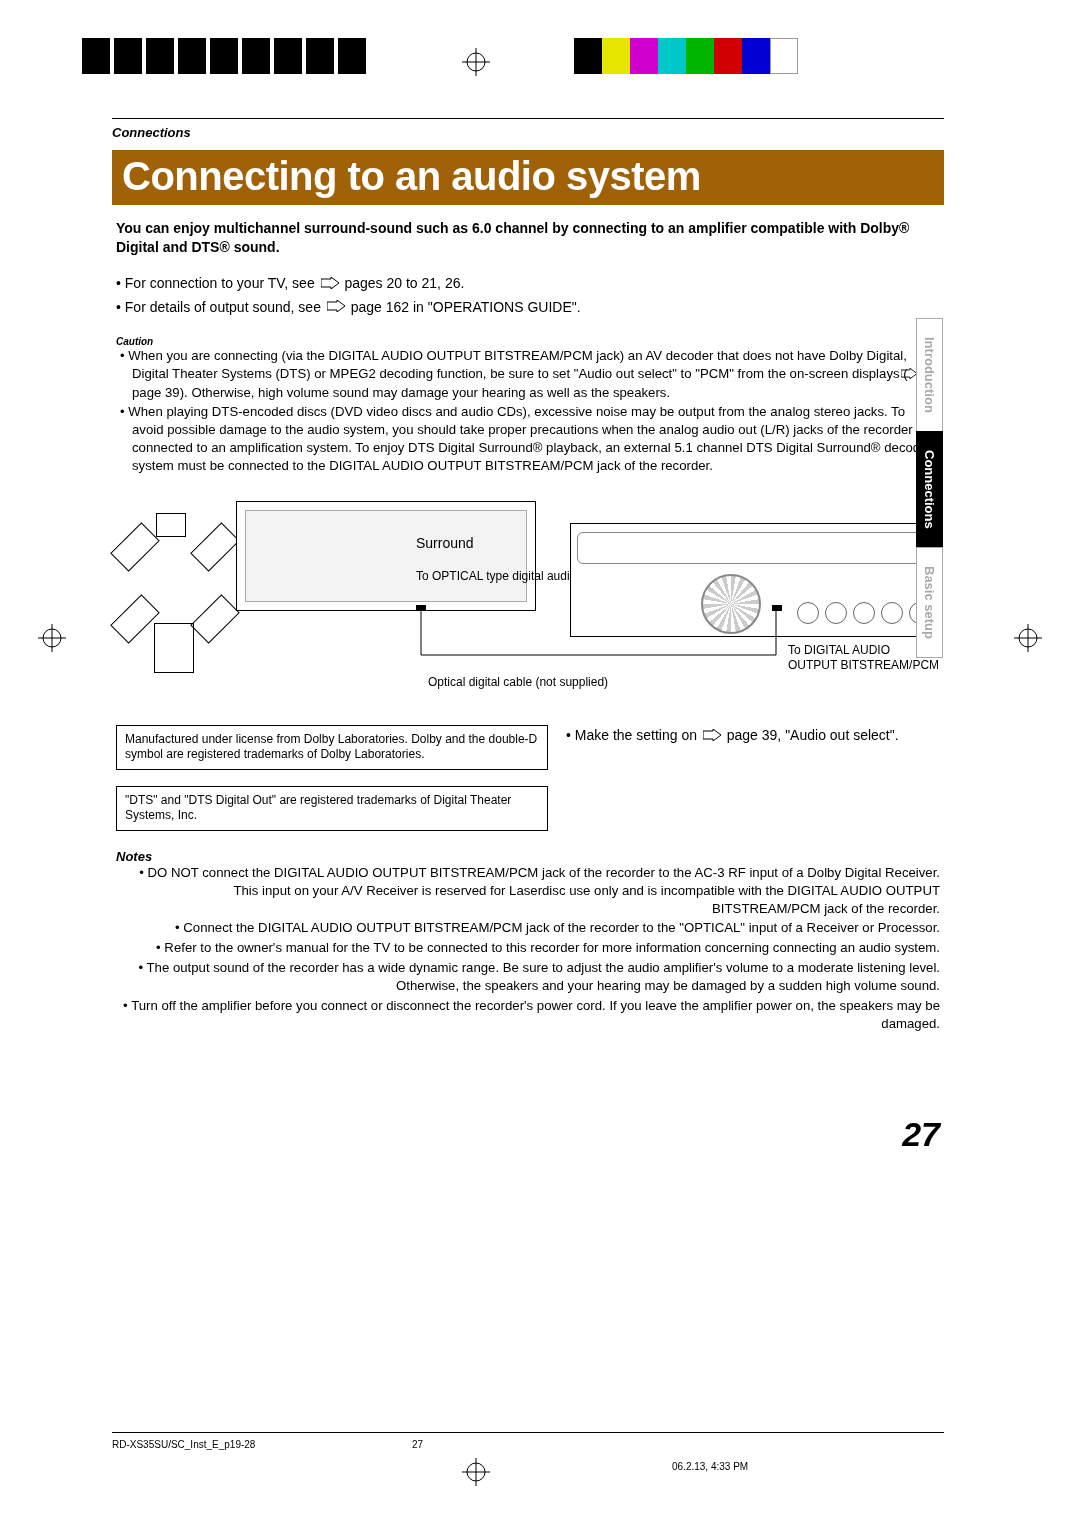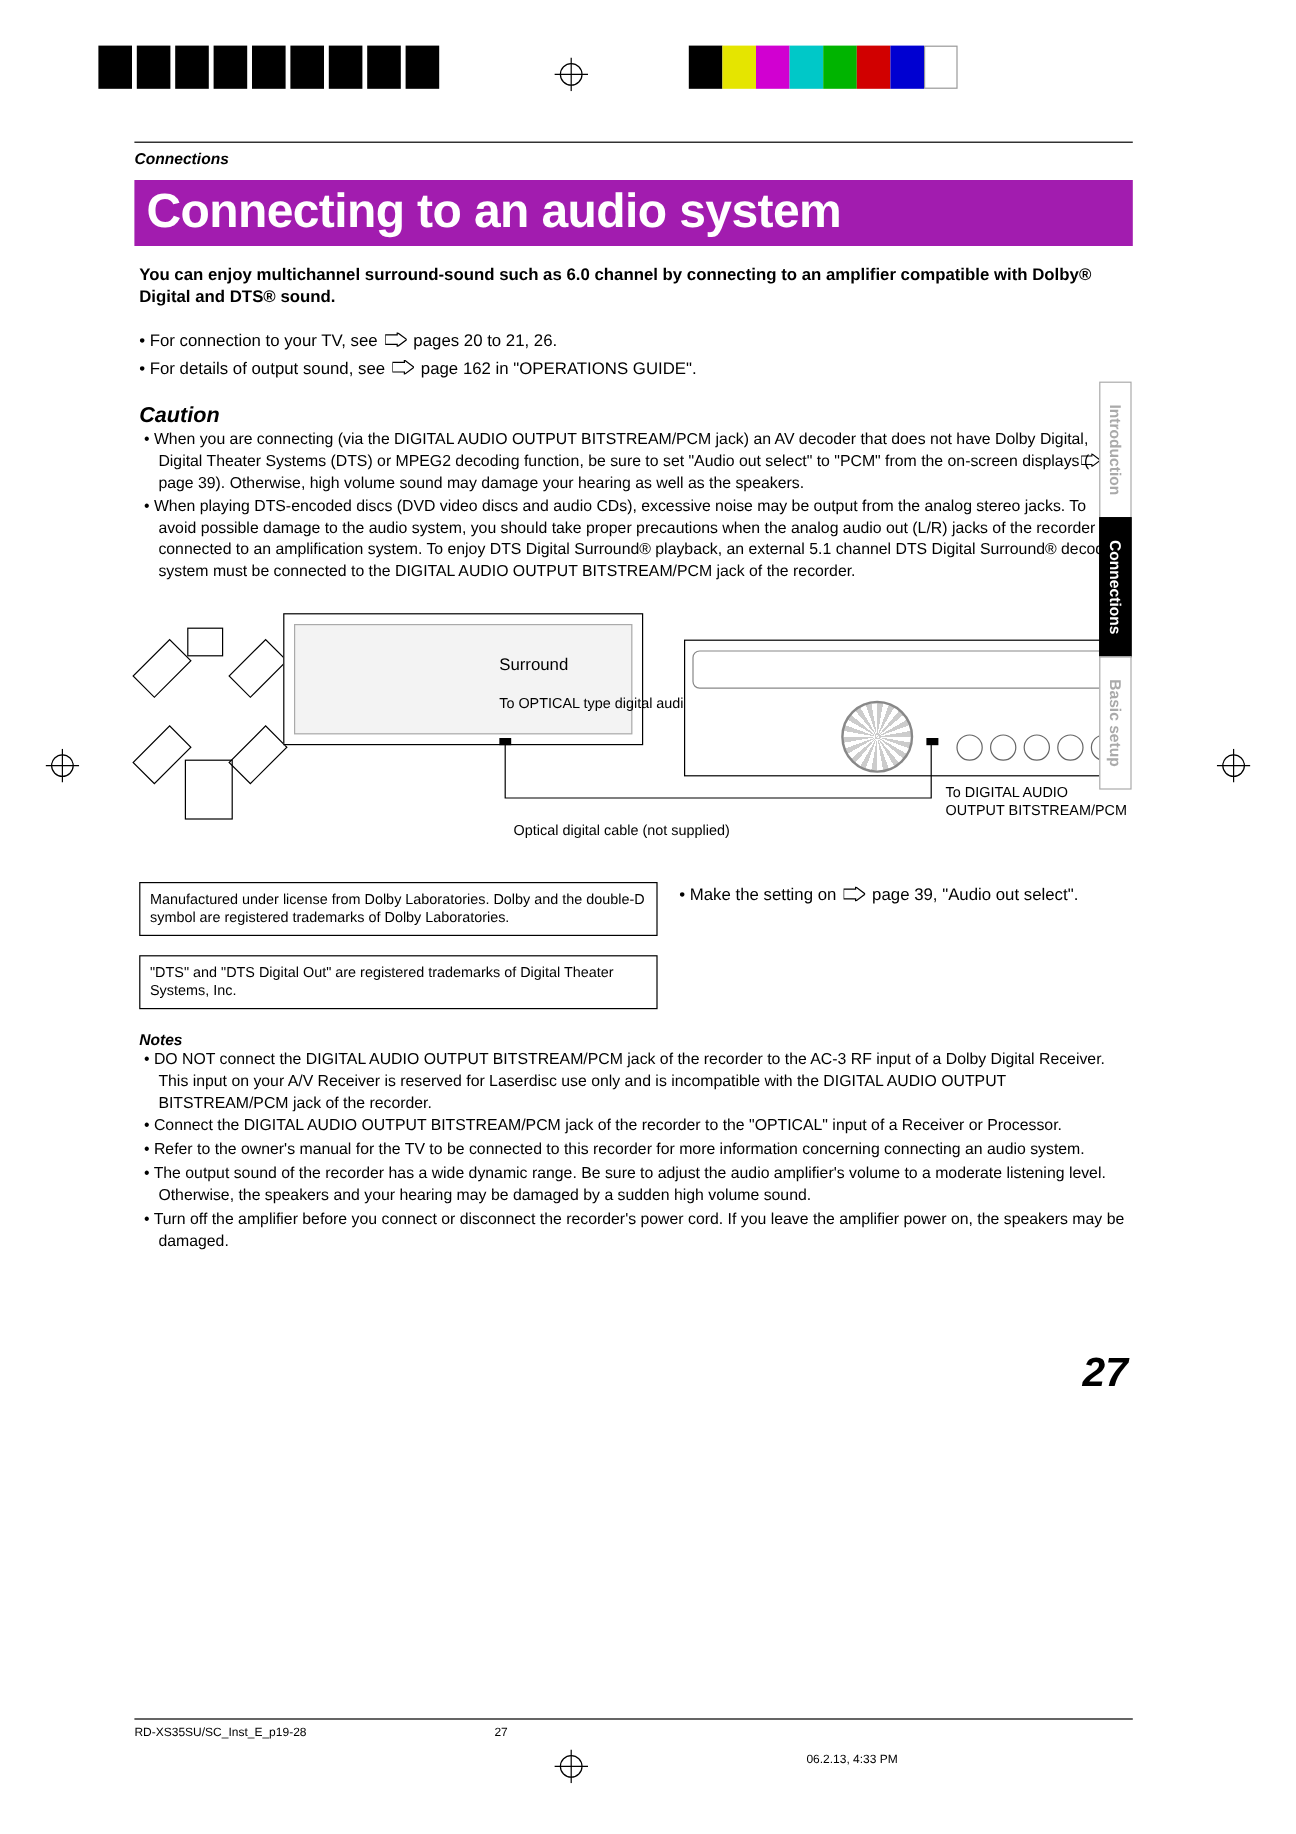--- a/index.html
+++ b/index.html
@@ -21,31 +21,31 @@
   .reg-mark { position: absolute; width: 28px; height: 28px; }
   .reg-mark svg { width: 100%; height: 100%; }
   .content {
     position: absolute;
     left: 112px; top: 118px;
     width: 832px;
   }
   .hr { height: 1px; background: #000; margin-bottom: 6px; }
   .section-label { font-size: 13px; font-weight: bold; font-style: italic; margin-bottom: 10px; }
   .title-bar {
-    background: #a21caf; color: #fff;
+    background: #a16207; color: #fff;
     font-size: 40px; font-weight: bold;
     padding: 4px 10px 6px 10px;
     margin-bottom: 14px;
     letter-spacing: -0.5px;
   }
   .intro { font-size: 14px; font-weight: bold; line-height: 1.35; margin-bottom: 16px; padding: 0 4px;}
   .bullets { font-size: 14px; line-height: 1.5; padding: 0 4px; margin-bottom: 18px;}
   .bullets .row { margin-bottom: 2px;}
   .arrow-icon { display: inline-block; vertical-align: middle; margin: 0 2px;}
-  .caution-head { font-size: 18px; font-weight: bold; font-style: italic; padding: 0 4px;}
+  .caution-head { font-size: 10px; font-weight: bold; font-style: italic; padding: 0 4px;}
   .caution-body { font-size: 13.2px; line-height: 1.35; padding: 0 4px 0 20px; text-indent: -12px; margin-bottom: 20px;}
   .caution-body p { margin-bottom: 2px; }
   .diagram { position: relative; height: 210px; margin: 0 4px 20px 4px; }
   .amp-box { position: absolute; left: 120px; top: 6px; width: 300px; height: 110px; border: 1px solid #000; background:#fff;}
   .amp-box::before{content:"";position:absolute;left:8px;top:8px;right:8px;bottom:8px;background:#f3f3f3;border:1px solid #aaa;}
   .amp-label { position: absolute; left: 300px; top: 40px; font-size: 14px; }
   .speaker { position: absolute; border: 1px solid #000; } 
   .spk-small { width: 26px; height: 44px; }
   .amp-caption { position: absolute; left: 300px; top: 74px; font-size: 12px; line-height: 1.2;}
   .cable-note { position: absolute; left: 312px; top: 180px; font-size: 12px;}
@@ -55,21 +55,21 @@
     background:repeating-conic-gradient(#ccc 0 10deg,#fff 10deg 20deg);}
   .device-box .ports{position:absolute;right:8px;bottom:12px;display:flex;gap:6px;}
   .device-box .ports span{width:22px;height:22px;border:1px solid #666;border-radius:50%;display:inline-block;}
   .device-caption { position: absolute; left: 672px; top: 148px; font-size: 12px; line-height: 1.25;}
   .license-row { display: flex; gap: 18px; margin: 0 4px 18px 4px; align-items: flex-start;}
   .license-box { border: 1px solid #000; padding: 6px 8px; font-size: 12px; line-height: 1.3; width: 432px; }
   .license-box + .license-box { margin-top: 8px;}
   .license-col { display:flex; flex-direction:column; gap:8px; }
   .setting-note { font-size: 14px; flex: 1; padding-top: 2px;}
   .notes-head { font-size: 13px; font-weight: bold; font-style: italic; padding: 0 4px; margin-top: 6px;}
-  .notes-body { font-size: 13.2px; line-height: 1.35; padding: 0 4px 0 20px; text-indent: -12px;}
+  .notes-body { font-size: 13.2px; line-height: 1.35; padding: 0 4px 0 20px; text-indent: -12px; text-align: right;}
   .notes-body p { margin-bottom: 2px;}
   .side-tabs { position: absolute; right: 0; top: 200px; width: 28px; }
   .tab { writing-mode: vertical-rl; text-orientation: mixed; font-size: 13px; font-weight: bold; padding: 18px 5px; text-align: center; border: 1px solid #000; margin-bottom: -1px;}
   .tab.light { color: #aaa; border-color: #aaa; background:#fff;}
   .tab.dark { color: #fff; background: #000; }
   .page-num { position: absolute; right: 4px; bottom: -120px; font-size: 34px; font-weight: bold; font-style: italic;}
   .footer { position: absolute; left: 112px; bottom: 56px; width: 832px; border-top: 1px solid #000; padding-top: 6px; font-size: 10px; display: flex; }
   .footer .fl { width: 300px;}
   .footer .fc { width: 200px; text-align:left;}
   .footer .fr { flex:1; text-align: left; padding-left: 60px; margin-top: 22px;}

